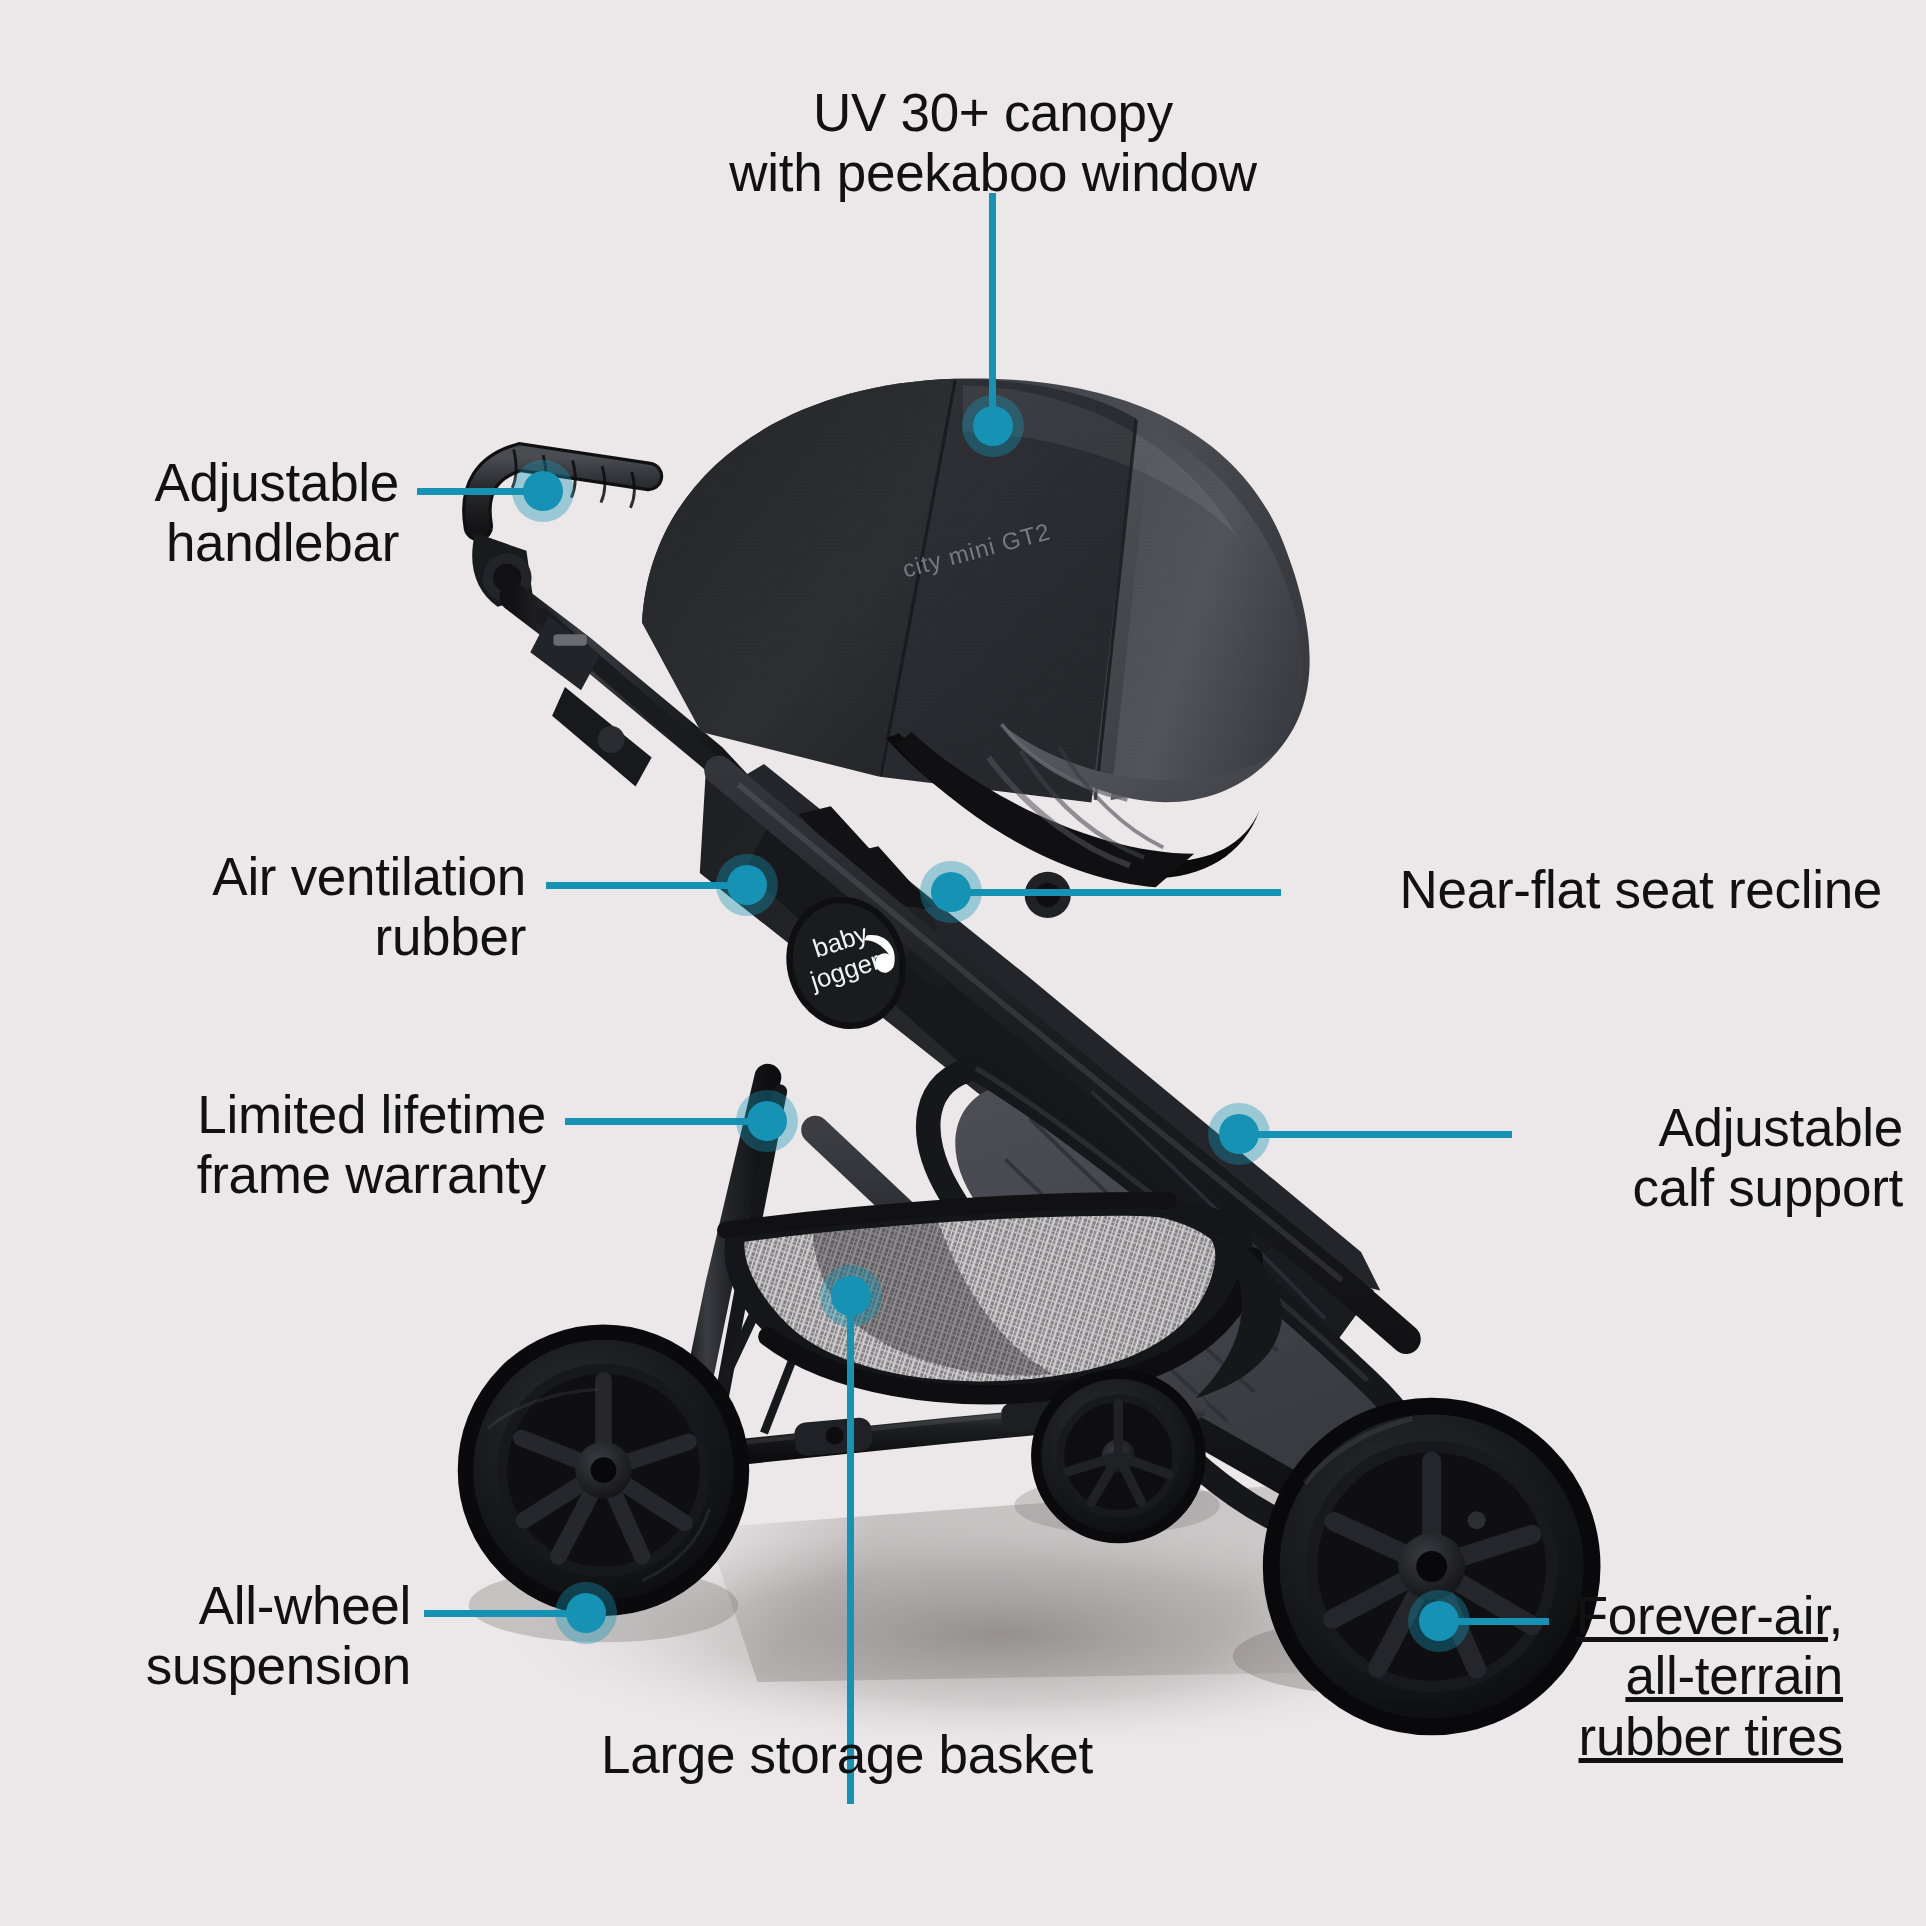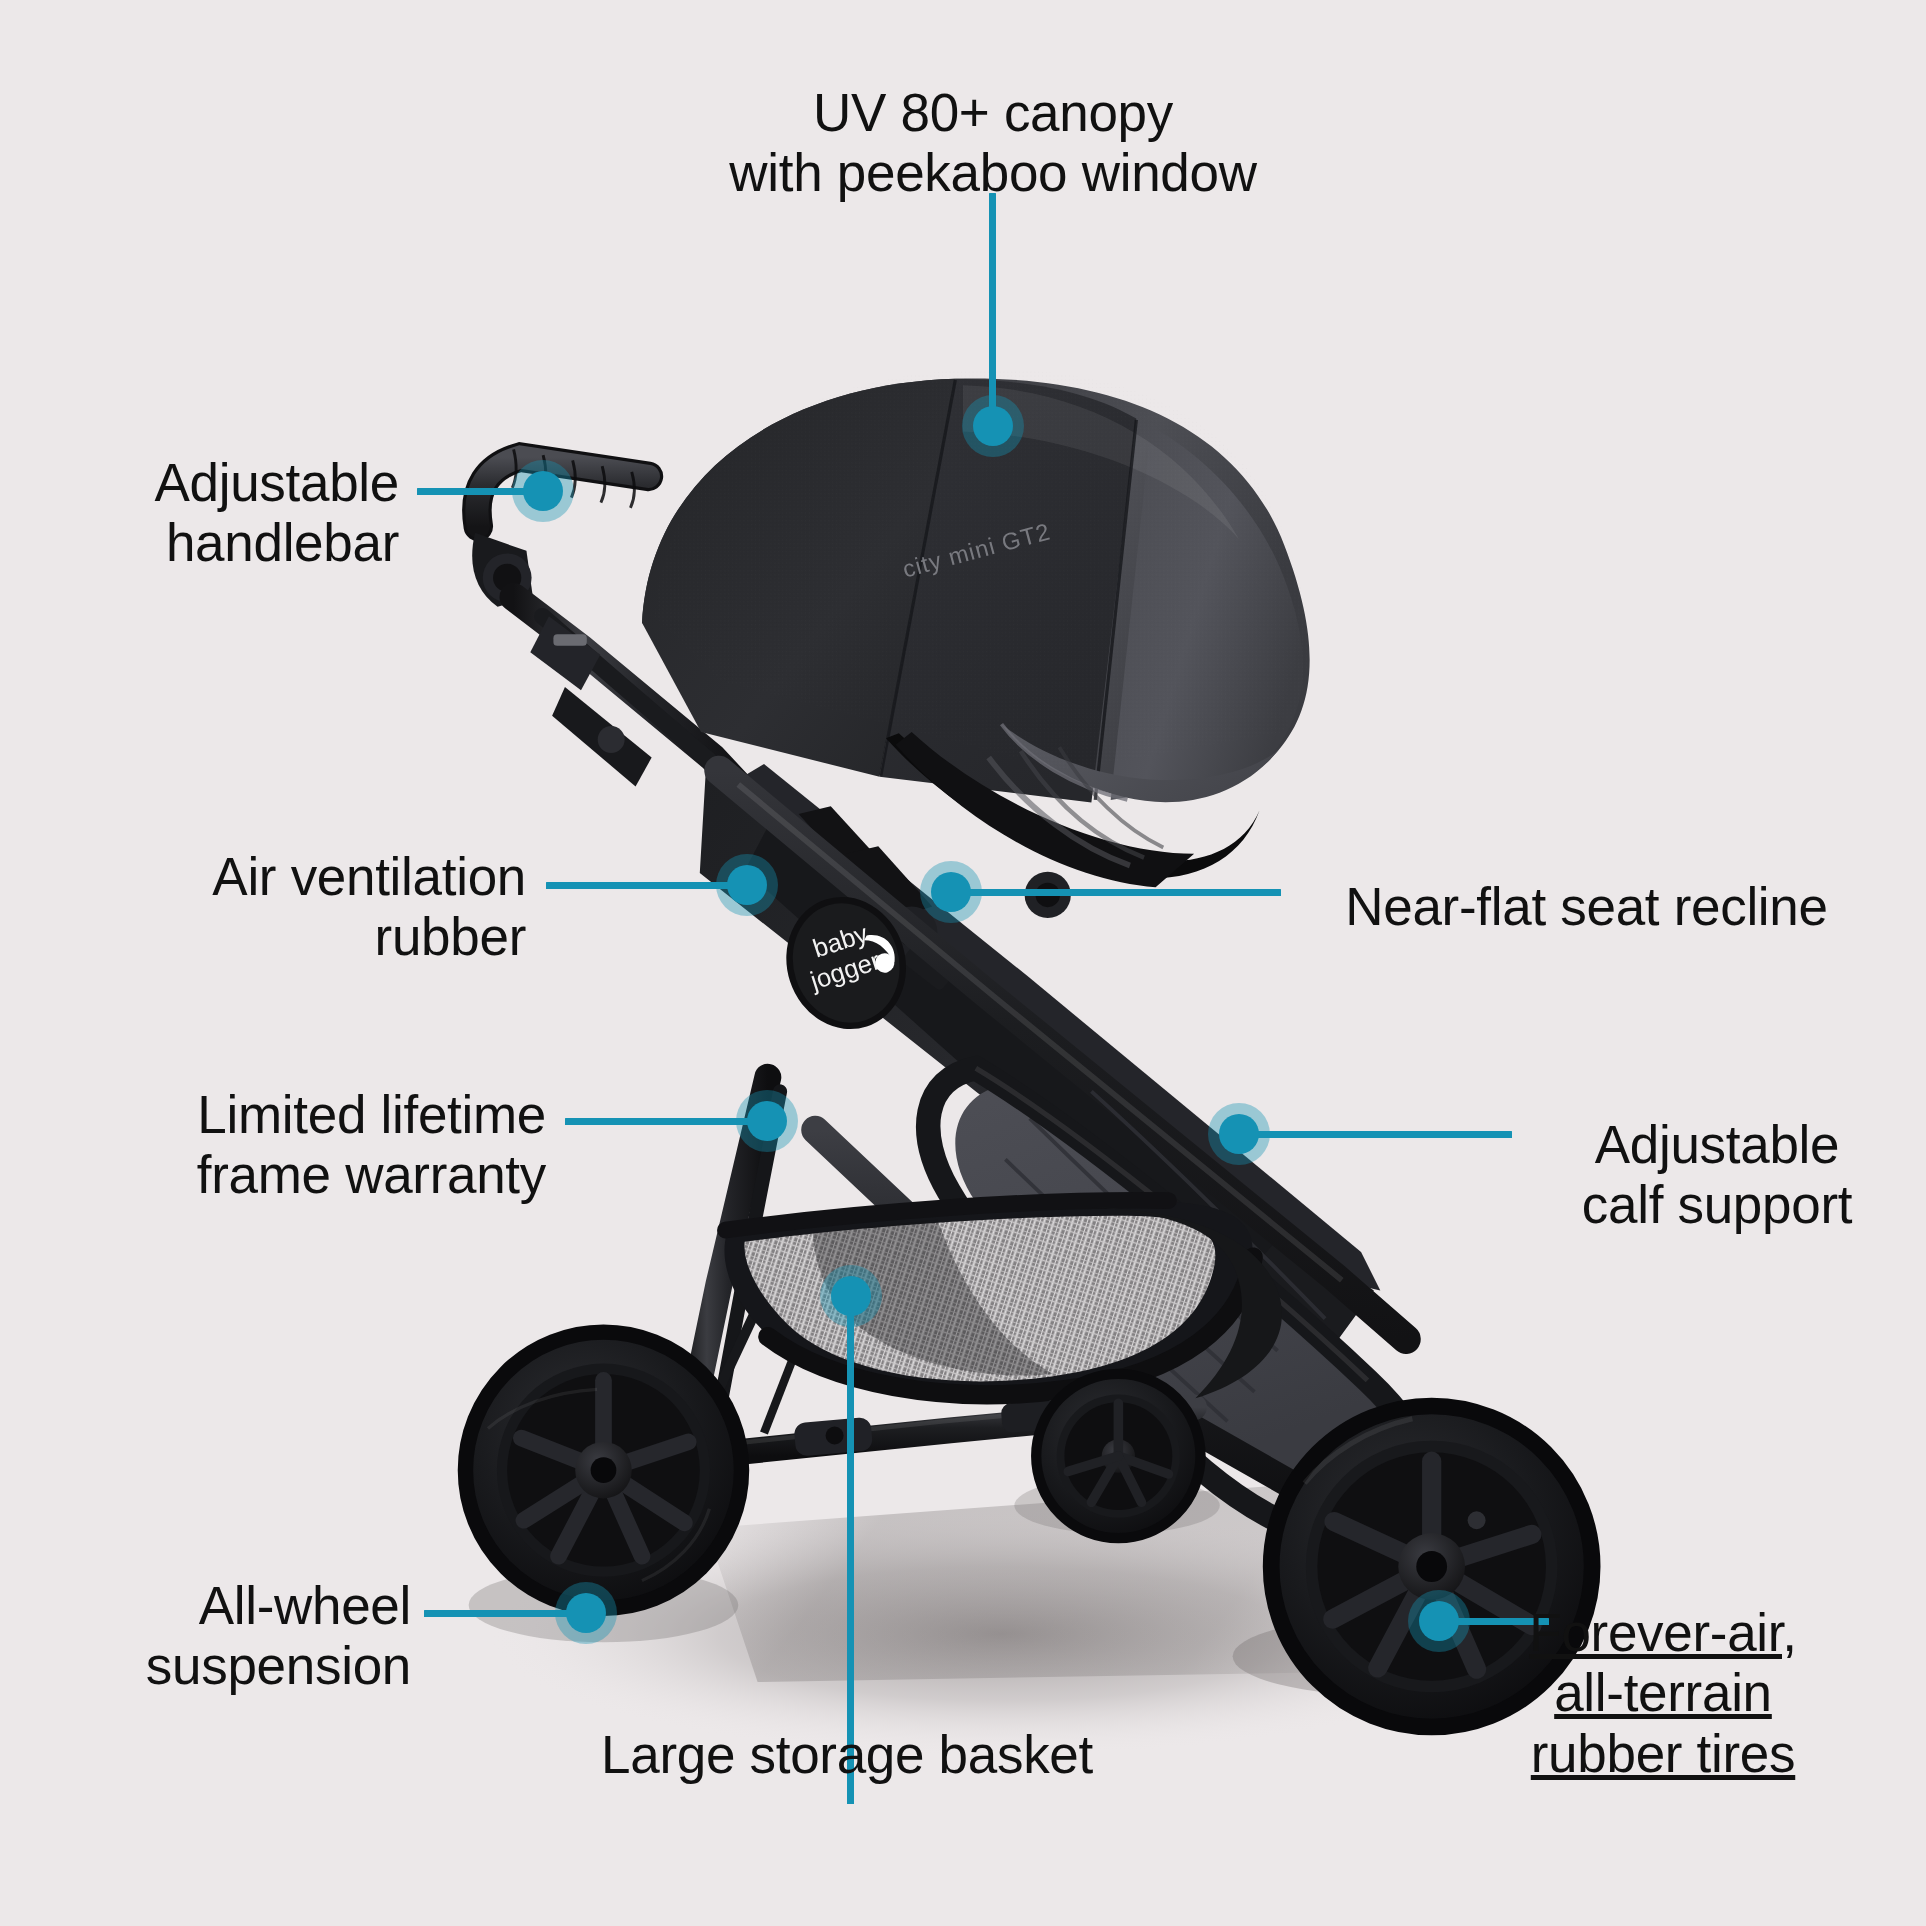--- a/index.html
+++ b/index.html
@@ -31,21 +31,21 @@
   .callout-text {
     position: absolute;
     color: #111111;
     font-size: 53px;
     line-height: 1.14;
     font-weight: 400;
     letter-spacing: -0.3px;
     white-space: pre;
   }
   .ta-right { text-align: right; }
-  .ta-left  { text-align: center; margin-top: 17px; }
+  .ta-left  { text-align: right; }
   .ta-center{ text-align: center; }
 
   
   .leader {
     position: absolute;
     background: #1592b4;
   }
   .leader-h { height: 7px; border-radius: 0.6px; }
   .leader-v { width: 7px;  border-radius: 0.6px; }
 
@@ -424,21 +424,21 @@
       </g>
       <circle cx="2230" cy="2440" r="52" fill="url(#hubG)"></circle>
       <circle cx="2230" cy="2440" r="24" fill="#08080a"></circle>
       <circle cx="2300" cy="2368" r="14" fill="#2d2e33"></circle>
 
       <path d="M2032,2310 C2070,2264 2130,2226 2200,2210" fill="none" stroke="rgba(255,255,255,0.08)" stroke-width="8"></path>
     </g>
   </svg>
 
   <div class="callout">
-    <div class="callout-text ta-center" style="left:659px; top:83px; width:668px;">UV 80+ canopy
+    <div class="callout-text ta-center" style="left:659px; top:83px; width:668px;">UV 30+ canopy
 with peekaboo window</div>
     <div class="leader leader-v" style="left:989px; top:193px; height:234px;"></div>
     <div class="dot" style="left:993px; top:426px; width:0; height:0;">
       <span class="halo" style="width:62px; height:62px;"></span>
       <span class="core" style="width:40px; height:40px;"></span>
     </div>
   </div>
 
   <div class="callout">
     <div class="callout-text ta-right" style="left:39px; top:453px; width:360px;">Adjustable

